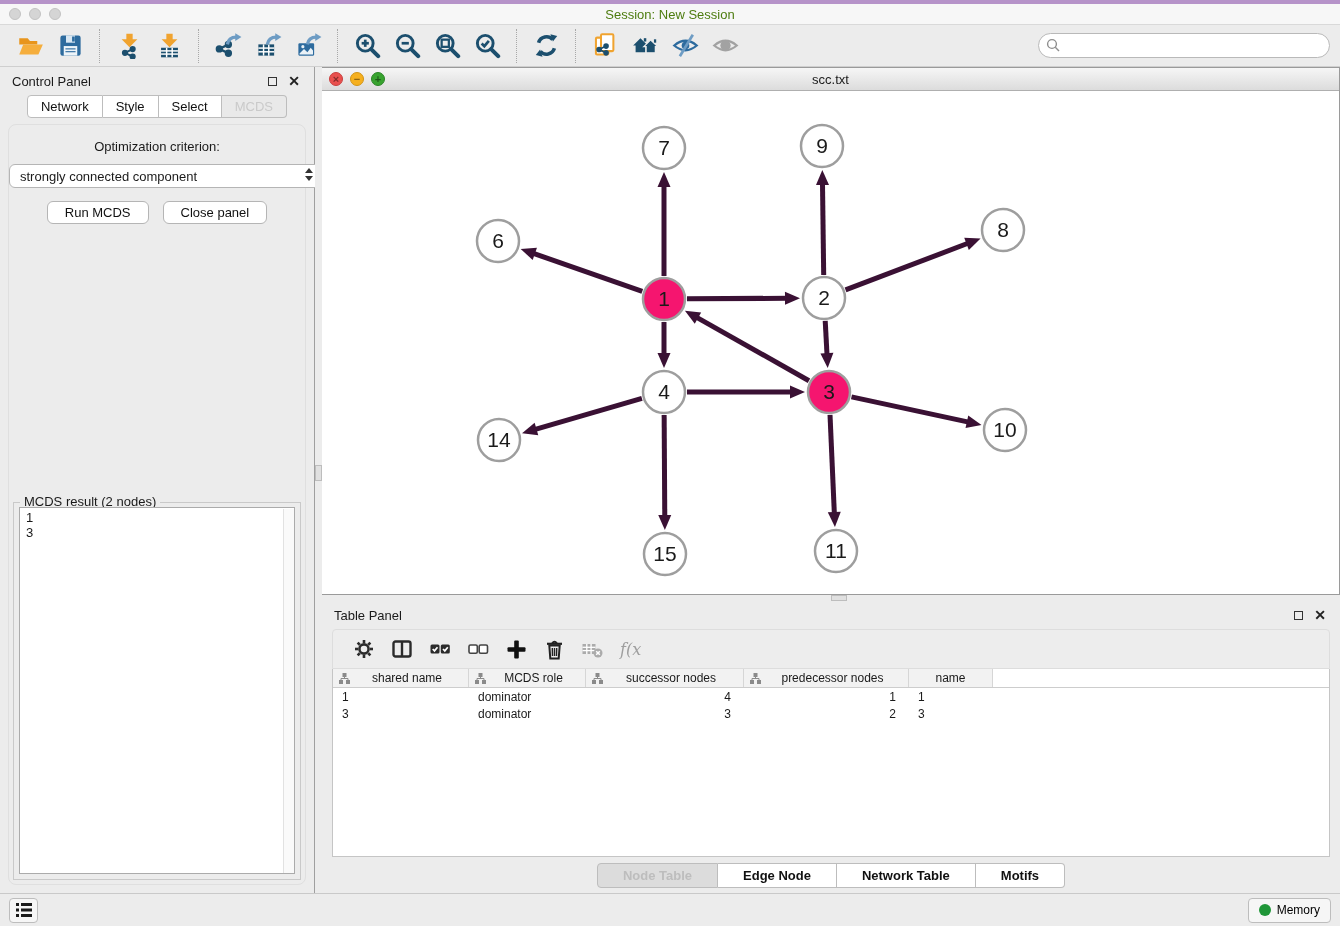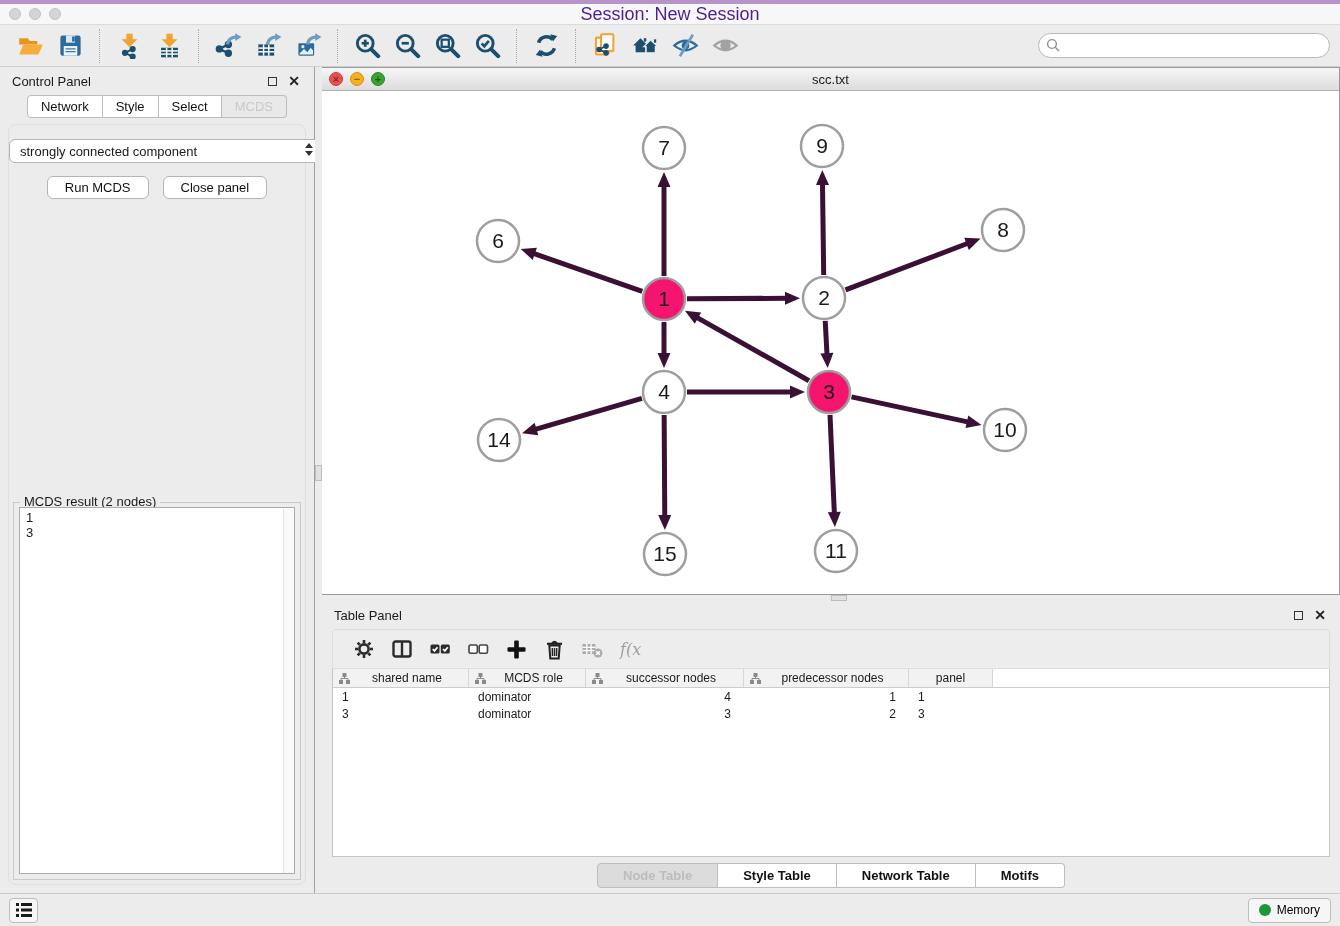--- a/index.html
+++ b/index.html
@@ -4,21 +4,21 @@
 <style>
   * { margin:0; padding:0; box-sizing:border-box; }
   html,body { width:1340px; height:926px; }
   body { font-family:"Liberation Sans", sans-serif; background:#ECECEC; color:#1a1a1a; overflow:hidden; }
   .app { width:1340px; height:926px; display:flex; flex-direction:column; border-top:4px solid #B693C9; }
 
   
   .titlebar { height:20px; background:#F7F7F7; position:relative; display:flex; align-items:center; }
   .lights { display:flex; gap:8px; margin-left:9px; }
   .light { width:12px; height:12px; border-radius:50%; background:#D5D5D5; border:1px solid #C3C3C3; }
-  .win-title { position:absolute; left:0; right:0; text-align:center; font-size:18px; color:#4c1d95; }
+  .win-title { position:absolute; left:0; right:0; text-align:center; font-size:13px; color:#4d7c0f; }
 
   
   .toolbar { height:43px; background:#ECECEC; border-top:1px solid #D9D9D9; border-bottom:1px solid #CFCFCF; display:flex; align-items:center; padding:0 10px; }
   .tbtn { width:34px; height:34px; border:none; background:transparent; display:flex; align-items:center; justify-content:center; cursor:pointer; margin:0 3px; }
   .tbtn svg { width:27px; height:27px; }
   .tbtn.disabled { opacity:.9; }
   .tsep { width:1px; height:34px; border-left:1px dotted #A8A8A8; margin:0 9px; }
   .searchwrap { margin-left:auto; position:relative; width:292px; height:25px; }
   .searchwrap input { width:100%; height:100%; border:1px solid #B9B9B9; border-radius:13px; background:#fff; padding:0 10px 0 26px; font-size:13px; outline:none; }
   .search-glass { position:absolute; left:8px; top:5px; width:14px; height:14px; }
@@ -306,20 +306,21 @@
           </span>
         <span class="ph-btn ph-x">✕</span>
       </div>
       <div class="seg-tabs" id="cp-tabs">
           <span class="seg">Network</span>
           <span class="seg">Style</span>
           <span class="seg">Select</span>
           <span class="seg active">MCDS</span>
         </div>
       <div class="cp-box">
+        <div class="opt-label">Optimization criterion:</div>
         <div class="select">
           <span>strongly connected component</span>
           <span class="stepper">
               <i class="up"></i>
               <i class="dn"></i>
             </span>
         </div>
         <div class="btn-row">
           <button class="pbtn">Run MCDS</button>
           <button class="pbtn">Close panel</button>
@@ -594,21 +595,21 @@
                   <g stroke="#8A8A8A" fill="#8A8A8A">
                     <rect x="4" y="0.5" width="3" height="3"></rect>
                     <rect x="0.5" y="7.5" width="3" height="3"></rect>
                     <rect x="7.5" y="7.5" width="3" height="3"></rect>
                     <path d="M5.5 3.5 v2 M2 7.5 v-2 h7 v2" fill="none"></path>
                   </g>
                 </svg>
                 <span class="lbl">predecessor nodes</span>
               </div>
               <div class="th" style="width:84px">
-                <span class="lbl">panel</span>
+                <span class="lbl">name</span>
               </div>
             </div>
           <div id="tbl-body">
               <div class="trow">
                 <div class="td" style="width:136px">1</div>
                 <div class="td" style="width:117px">dominator</div>
                 <div class="td r" style="width:158px">4</div>
                 <div class="td r" style="width:165px">1</div>
                 <div class="td" style="width:84px">1</div>
               </div>
@@ -617,21 +618,21 @@
                 <div class="td" style="width:117px">dominator</div>
                 <div class="td r" style="width:158px">3</div>
                 <div class="td r" style="width:165px">2</div>
                 <div class="td" style="width:84px">3</div>
               </div>
             </div>
           <div class="tbl-fill"></div>
         </div>
         <div class="tp-tabs" id="tp-tabs">
             <span class="seg active">Node Table</span>
-            <span class="seg">Style Table</span>
+            <span class="seg">Edge Node</span>
             <span class="seg">Network Table</span>
             <span class="seg">Motifs</span>
           </div>
       </div>
 
     </div>
   </div>
 
   <div class="statusbar">
     <button class="sb-btn">

